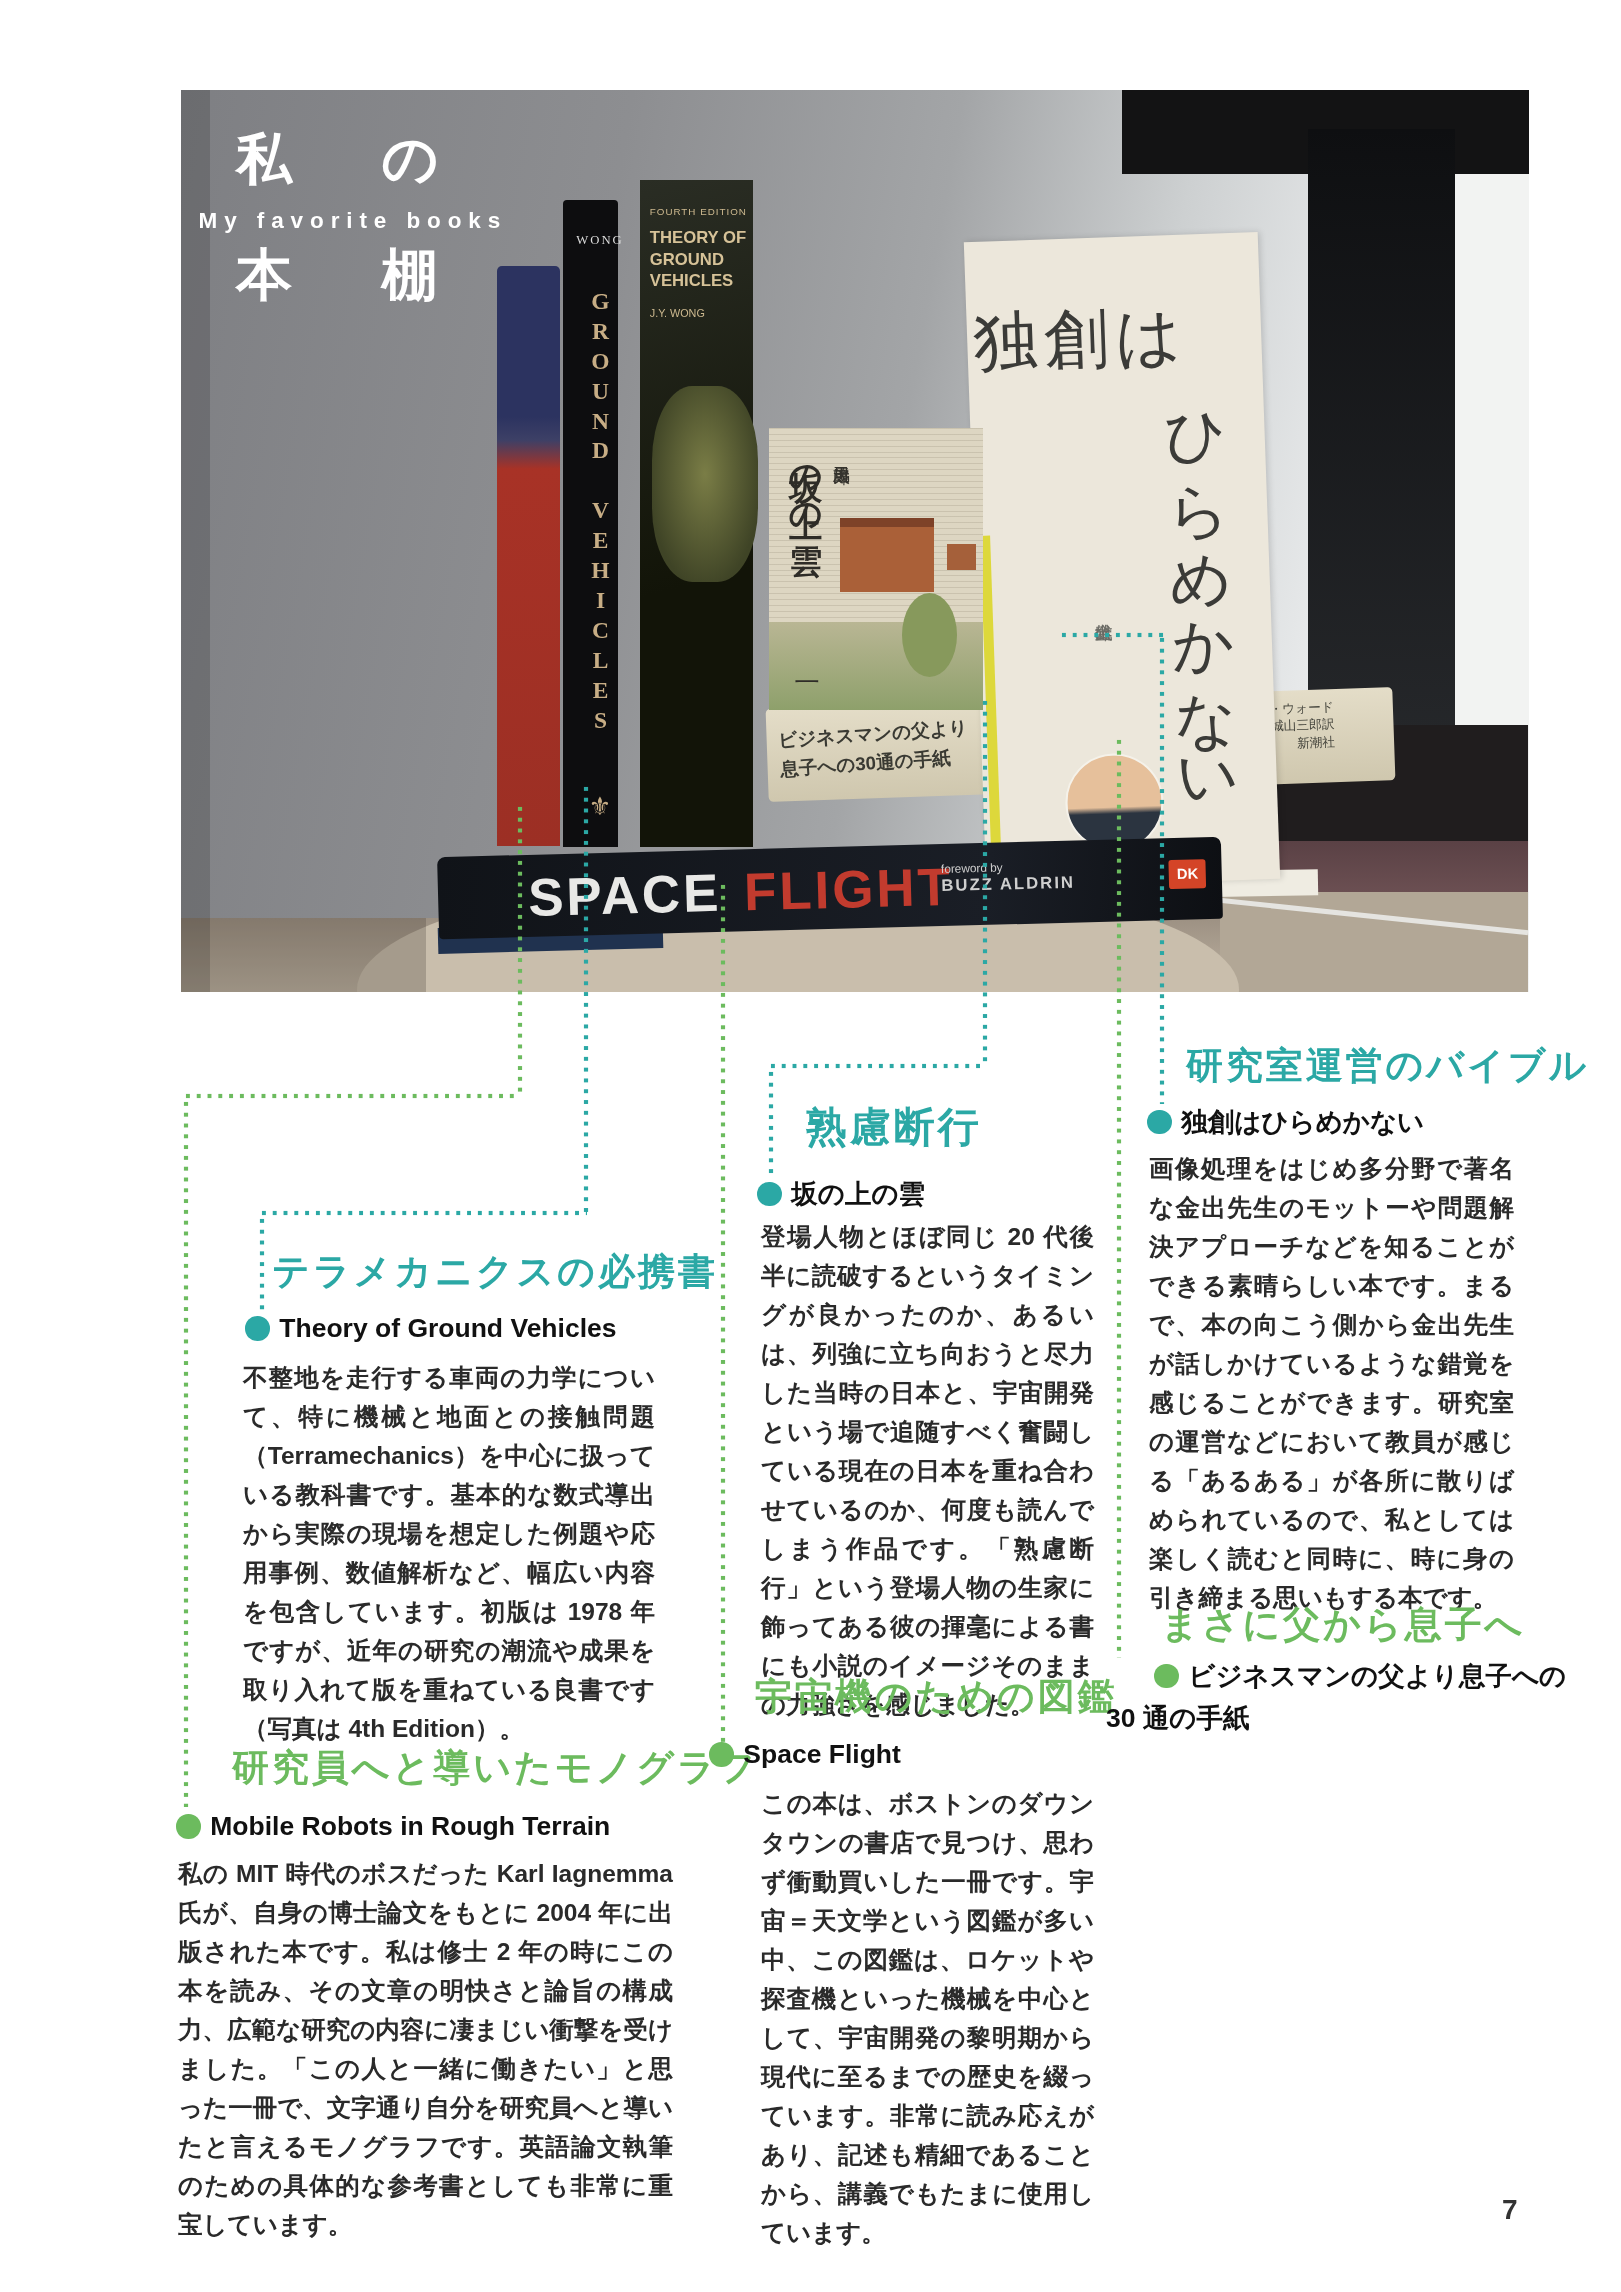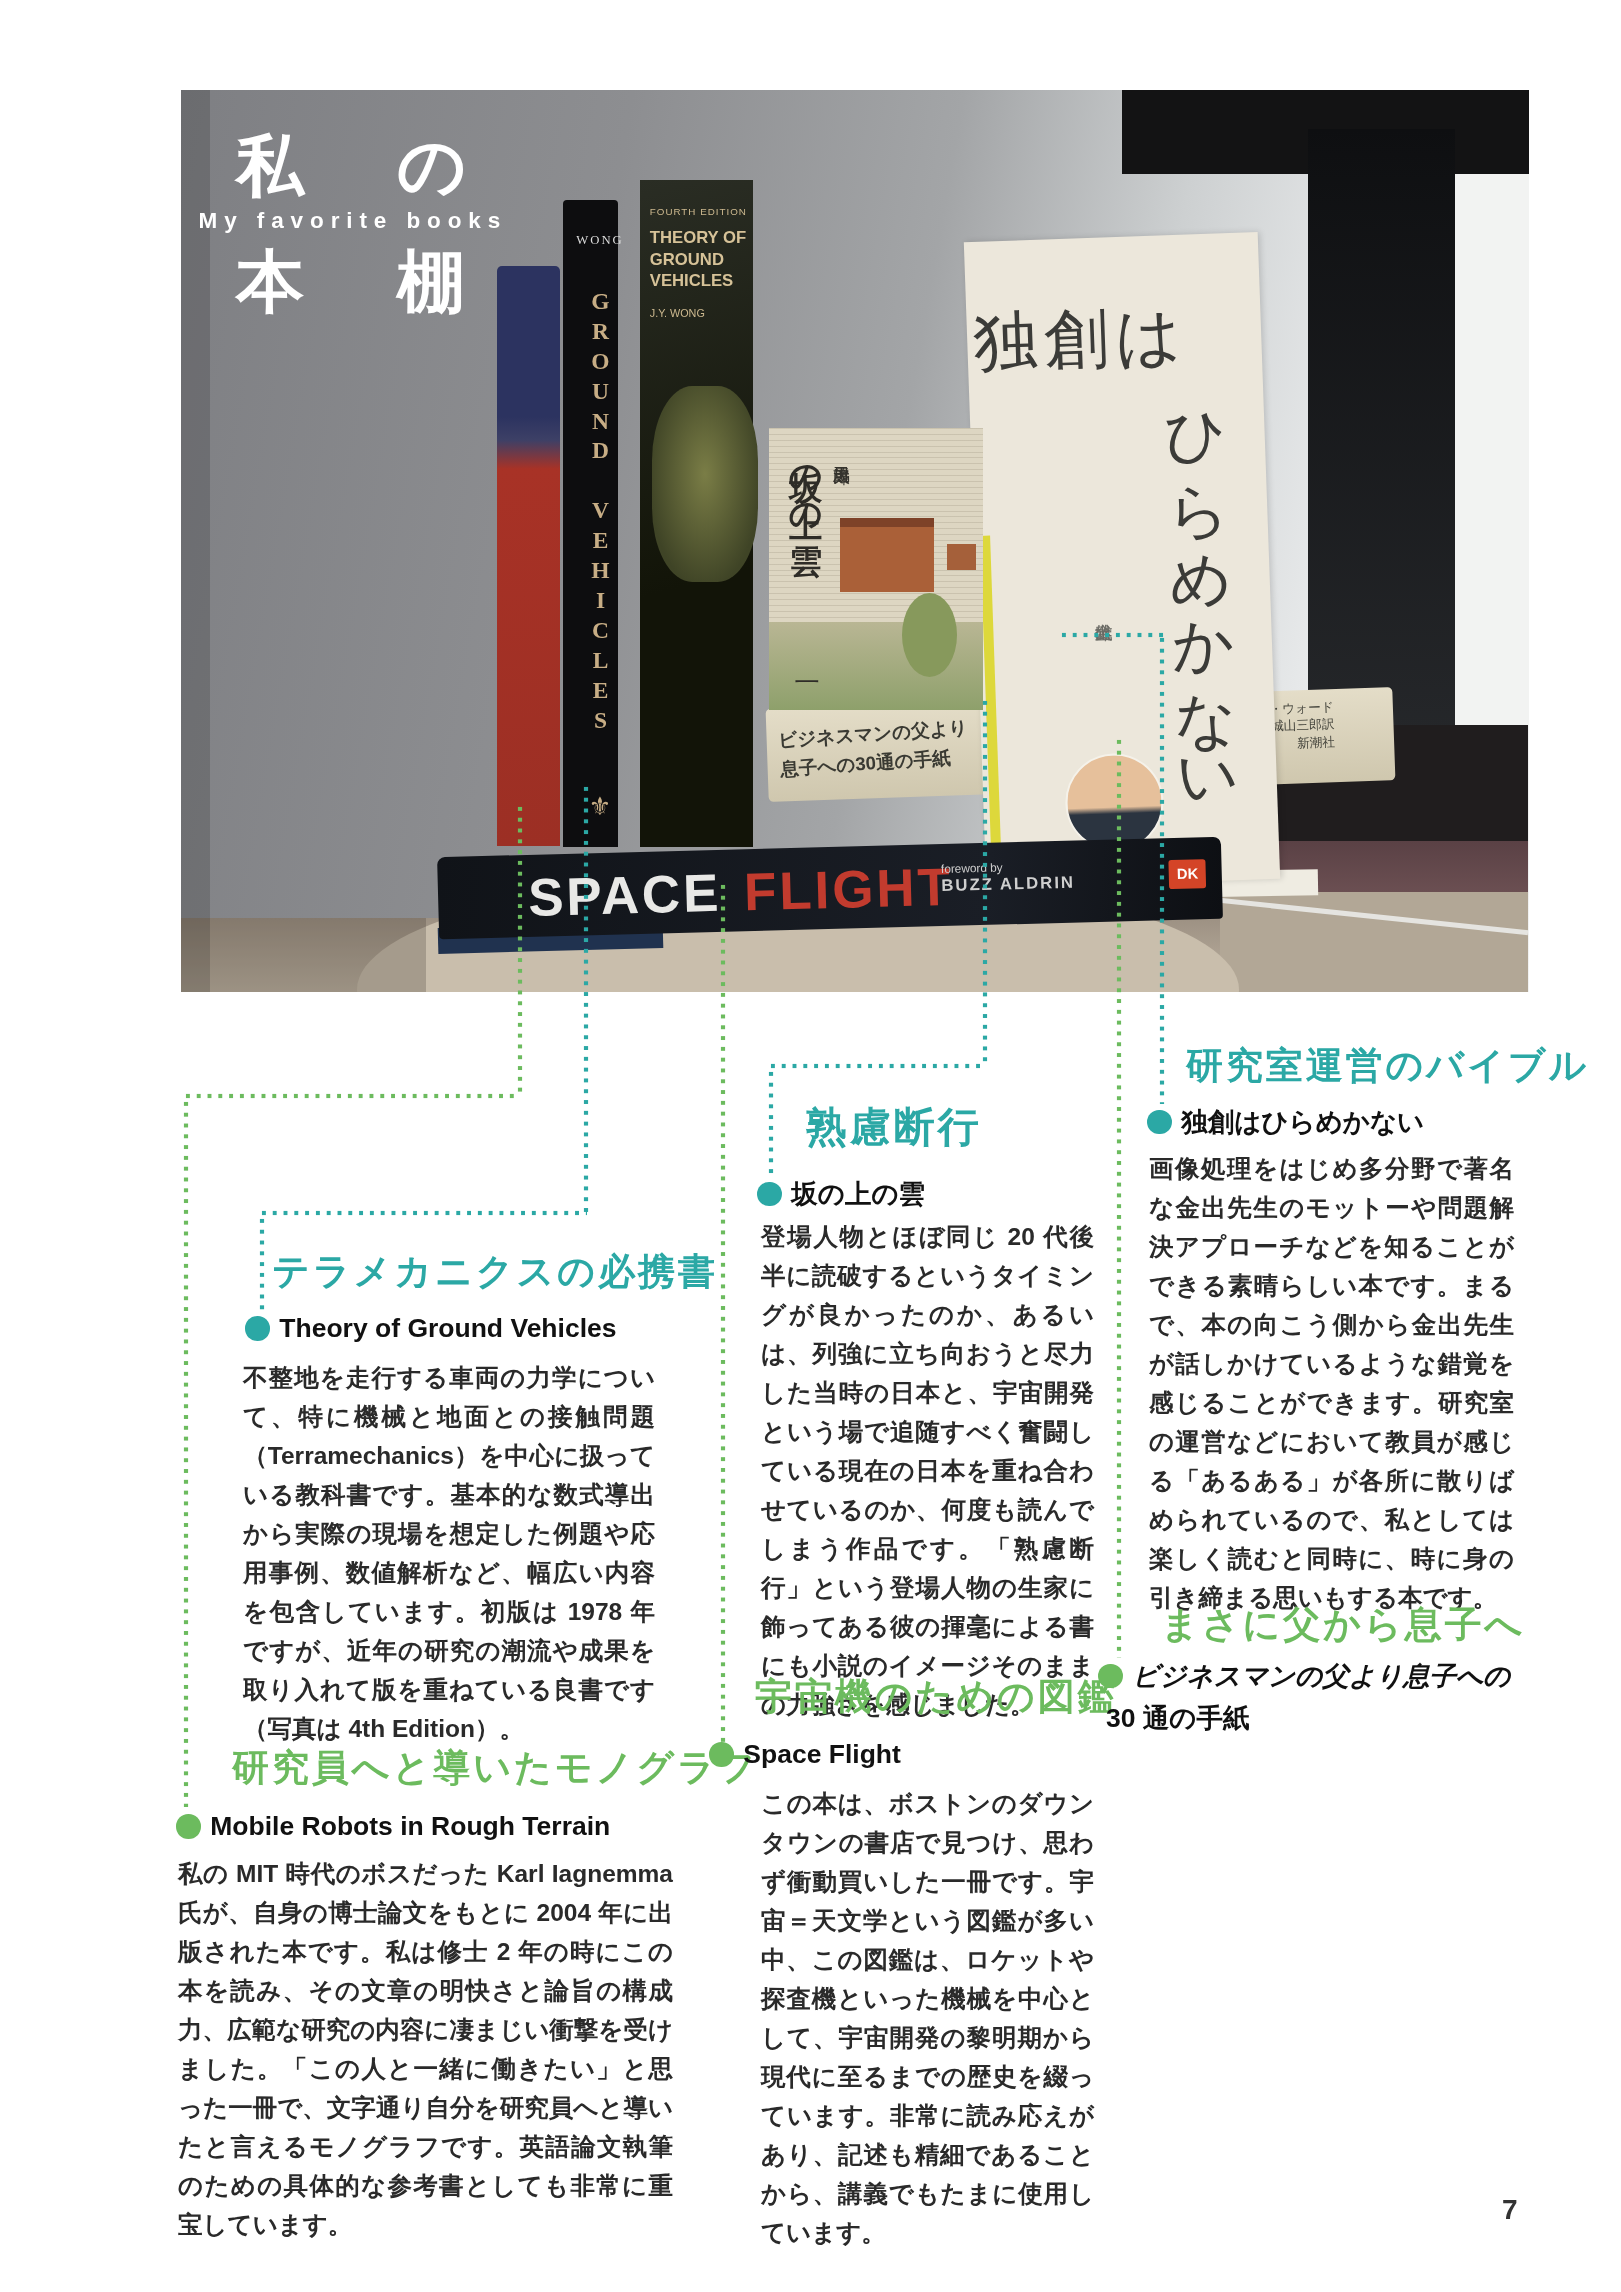--- a/index.html
+++ b/index.html
@@ -4,21 +4,21 @@
 <style>
   html,body{margin:0;padding:0;background:#ffffff;}
   #page{position:relative;width:1621px;height:2293px;background:#ffffff;overflow:hidden;
         font-family:"Liberation Sans","DejaVu Sans",sans-serif;}
   
   #photo{position:absolute;left:181px;top:90px;width:1348px;height:902px;overflow:hidden;
          background:linear-gradient(100deg,#7e7f83 0%,#8d8e91 30%,#a3a5a7 52%,#cdd0d1 68%,#e8eaeb 82%,#f1f2f2 100%);}
   .abs{position:absolute;}
   .vtext{writing-mode:vertical-rl;text-orientation:upright;}
   
-  .ptitle{color:#ffffff;font-weight:bold;letter-spacing:37px;font-size:68px;line-height:1;}
+  .ptitle{color:#ffffff;font-weight:bold;letter-spacing:37px;font-size:56px;line-height:1;}
   .psub{color:#ffffff;font-weight:bold;letter-spacing:6.9px;font-size:22.5px;}
   
   .dv{position:absolute;width:5.9px;background-image:radial-gradient(circle 2.4px at 2.9px 4.9px,var(--c) 98%,transparent 100%);
       background-size:5.9px 10.8px;background-repeat:repeat-y;z-index:30;}
   .dh{position:absolute;height:5.9px;background-image:radial-gradient(circle 2.4px at 4.9px 2.9px,var(--c) 98%,transparent 100%);
       background-size:10.8px 5.9px;background-repeat:repeat-x;z-index:30;}
   .teal{--c:#2BA8A5;}
   .green{--c:#6CBB5E;}
   
   .shead{position:absolute;font-size:37px;font-weight:bold;letter-spacing:2.9px;white-space:nowrap;z-index:20;}
@@ -172,21 +172,21 @@
   <div class="body" style="left:761px;top:1784px;width:333px;">この本は、ボストンのダウンタウンの書店で見つけ、思わず衝動買いした一冊です。宇宙＝天文学という図鑑が多い中、この図鑑は、ロケットや探査機といった機械を中心として、宇宙開発の黎明期から現代に至るまでの歴史を綴っています。非常に読み応えがあり、記述も精細であることから、講義でもたまに使用しています。</div>
 
   <div class="shead tealc" style="left:1186px;top:1041px;">研究室運営のバイブル</div>
   <div class="titlerow" style="left:1147px;top:1104px;">
     <span class="bdot tealc"></span>
     <span class="btitle">独創はひらめかない</span>
   </div>
   <div class="body" style="left:1149px;top:1149px;width:365px;">画像処理をはじめ多分野で著名な金出先生のモットーや問題解決アプローチなどを知ることができる素晴らしい本です。まるで、本の向こう側から金出先生が話しかけているような錯覚を感じることができます。研究室の運営などにおいて教員が感じる「あるある」が各所に散りばめられているので、私としては楽しく読むと同時に、時に身の引き締まる思いもする本です。</div>
 
   <div class="shead greenc" style="left:1161px;top:1600px;">まさに父から息子へ</div>
-  <div class="titlerow" style="left:1098px;top:1658px;font-style:italic;">
+  <div class="titlerow" style="left:1154px;top:1658px;">
     <span class="bdot greenc"></span>
     <span class="btitle">ビジネスマンの父より息子への</span>
   </div>
   <div class="btitle" style="position:absolute;left:1106px;top:1700px;z-index:20;">30 通の手紙</div>
 
   <div id="pagenum">7</div>
 </div>
 
 
 </body></html>

